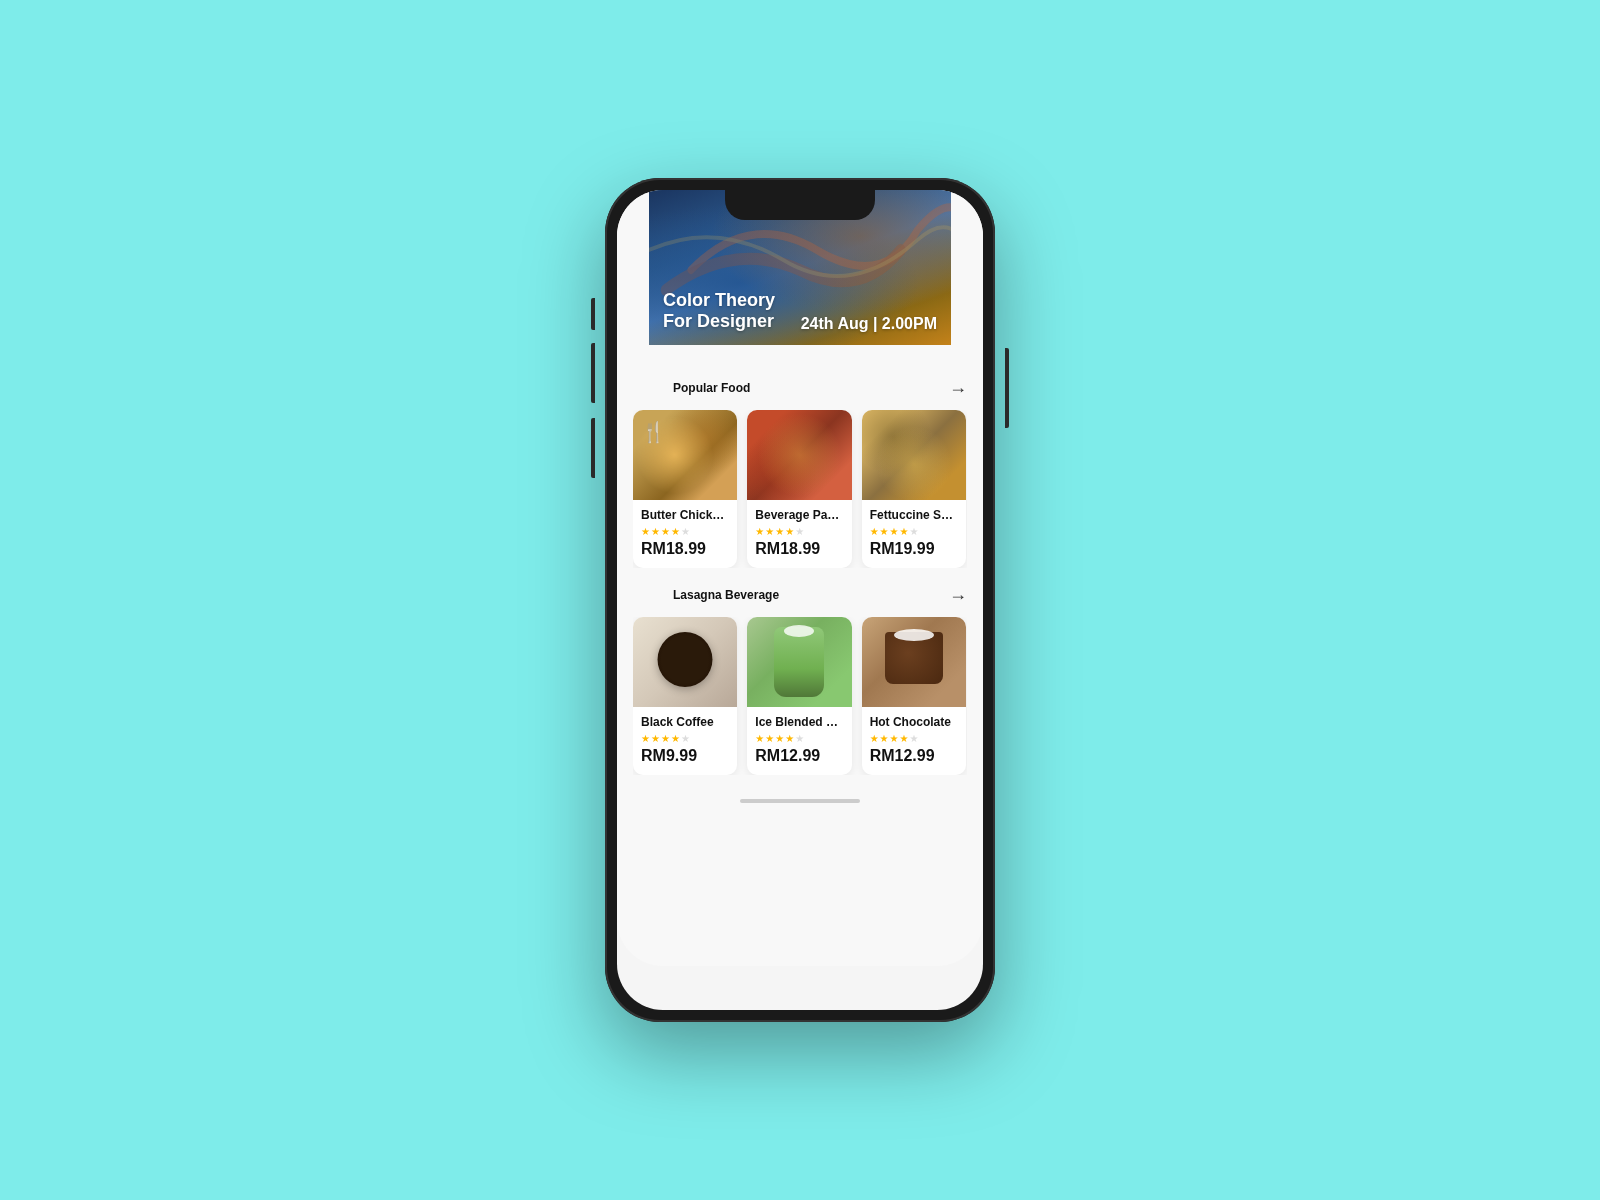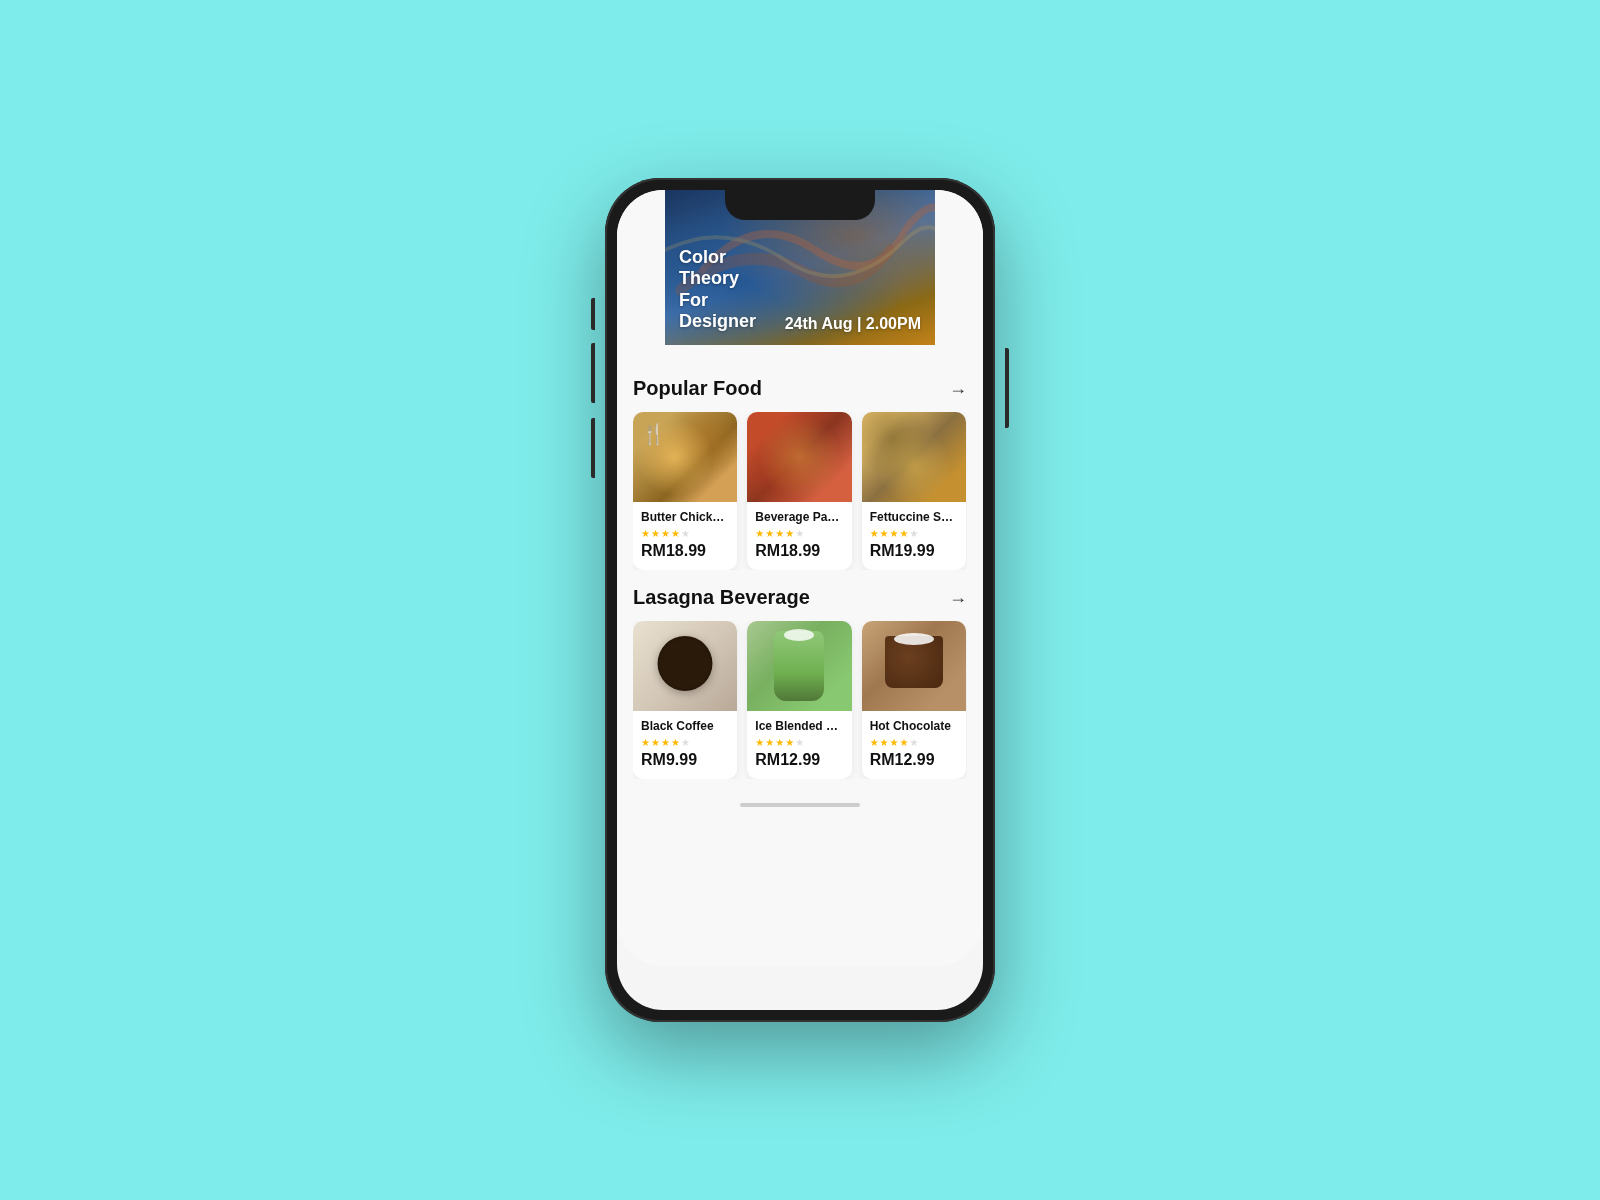--- a/index.html
+++ b/index.html
@@ -193,21 +193,21 @@
       font-weight: 700;
       color: #111;
     }
 
     .search-icon-btn {
       cursor: pointer;
     }
 
     
     .banner {
-      margin: 0 32px 16px;
+      margin: 0 16px 16px;
       border-radius: 0;
       overflow: hidden;
       position: relative;
       height: 155px;
       background: linear-gradient(135deg, #1a3a5c 0%, #2d6a9f 40%, #1e4a7a 70%, #8b4513 100%);
     }
 
     .banner-bg {
       position: absolute;
       inset: 0;
@@ -249,23 +249,24 @@
     }
 
     .section-header {
       display: flex;
       align-items: center;
       justify-content: space-between;
       margin-bottom: 12px;
     }
 
     .section-title {
-      font-size: 20px;
+      font-size: 12px;
       font-weight: 700;
       color: #111;
+      margin-left: 40px;
     }
 
     .section-arrow {
       color: #333;
       font-size: 18px;
       cursor: pointer;
     }
 
     
     .items-row {

